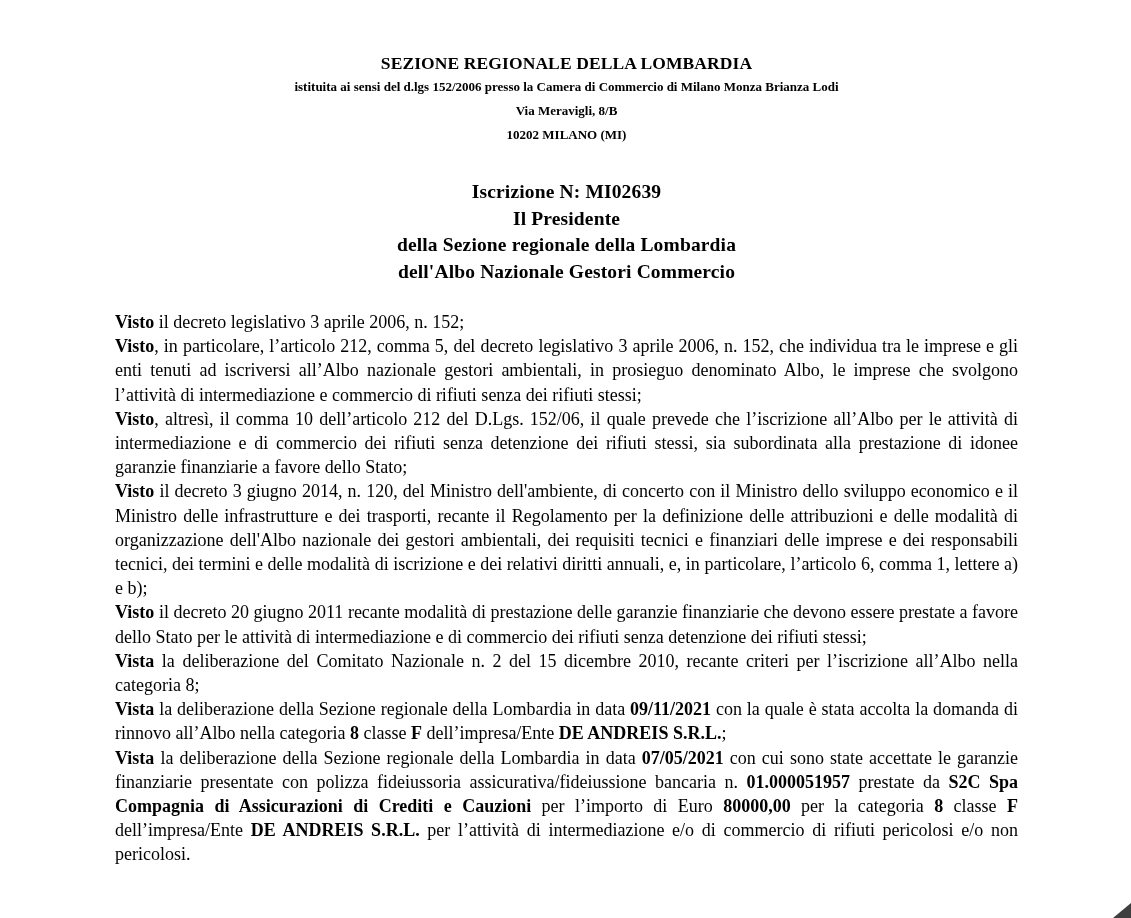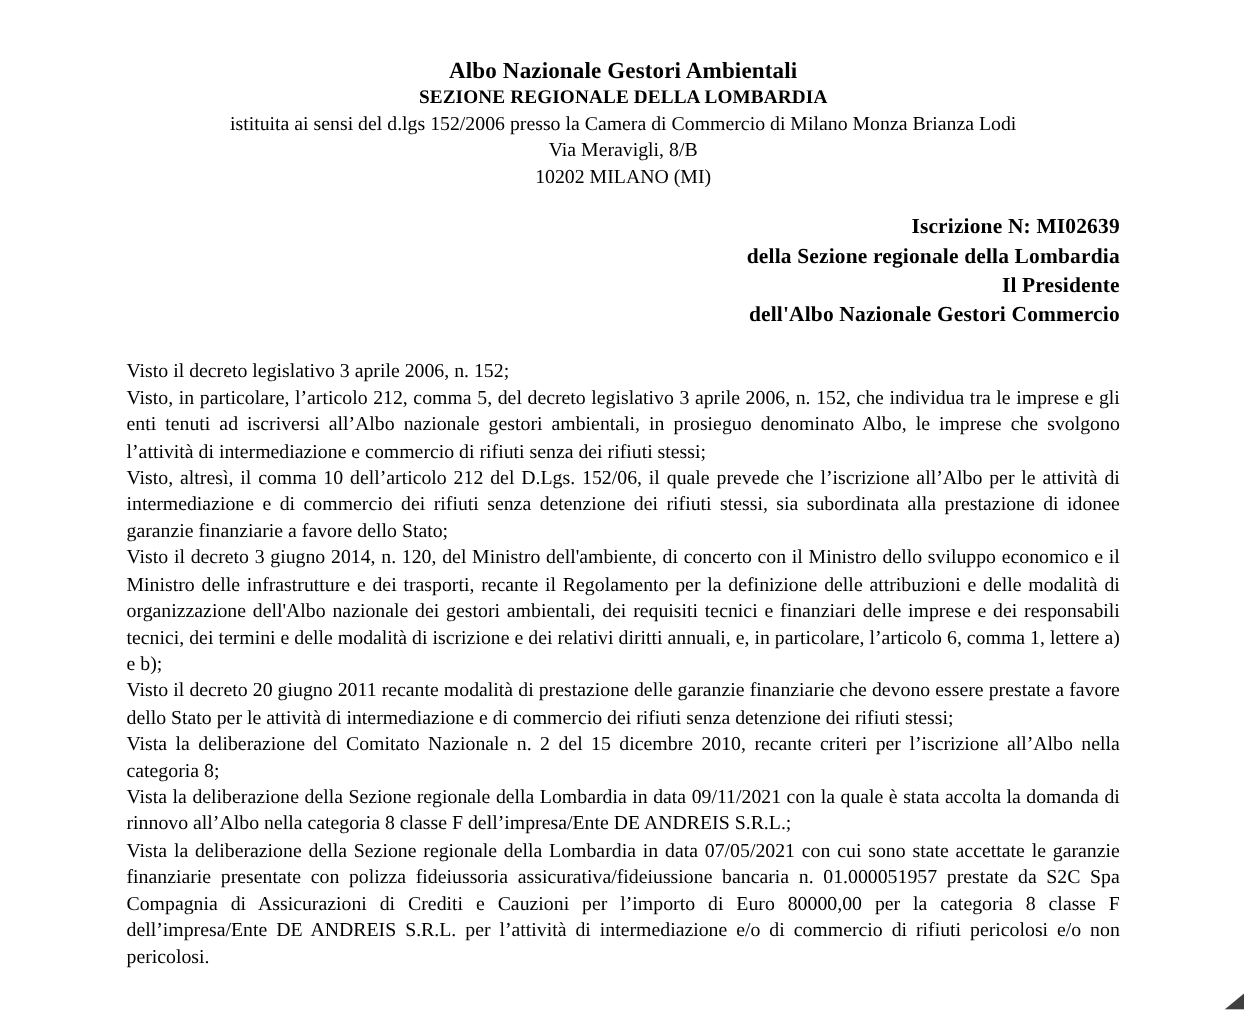--- a/index.html
+++ b/index.html
@@ -37,81 +37,80 @@
     line-height: 25px;
     letter-spacing: 0.1px;
   }
   .org-section {
     font-size: 17.5px;
     font-weight: bold;
     line-height: 23px;
     letter-spacing: 0.1px;
   }
   .org-line {
-    font-size: 18px;
+    font-size: 13px;
     line-height: 24px;
-    font-weight: normal;
+    font-weight: bold;
   }
 
   
   .title-block {
-    text-align: right;
-    margin-top: 22px;
+    text-align: center;
+    margin-top: 32px;
   }
   .title-block .tline {
     font-size: 19.5px;
     font-weight: bold;
     line-height: 26.5px;
     letter-spacing: 0.15px;
   }
 
   
   .body-block {
     margin-top: 25px;
   }
   .para {
     font-size: 18px;
     line-height: 24.2px;
     text-align: justify;
     text-justify: inter-word;
     margin: 0;
     hyphens: none;
   }
-  .para b { font-weight: normal; }
+  .para b { font-weight: bold; }
 
   
   .resize-grip {
     position: absolute;
     right: 0px;
     bottom: 0px;
     width: 22px;
     height: 15px;
     pointer-events: auto;
   }
   .resize-grip svg { display: block; }
 </style>
 </head>
 <body>
 
 <div class="page">
 
   <div class="doc">
 
     <div class="header-block">
-      <div class="org-title">Albo Nazionale Gestori Ambientali</div>
       <div class="org-section">SEZIONE REGIONALE DELLA LOMBARDIA</div>
       <div class="org-line">istituita ai sensi del d.lgs 152/2006 presso la Camera di Commercio di Milano Monza Brianza Lodi</div>
       <div class="org-line">Via Meravigli, 8/B</div>
       <div class="org-line">10202 MILANO (MI)</div>
     </div>
 
     <div class="title-block">
       <div class="tline">Iscrizione N: MI02639</div>
+      <div class="tline">Il Presidente</div>
       <div class="tline">della Sezione regionale della Lombardia</div>
-      <div class="tline">Il Presidente</div>
       <div class="tline">dell'Albo Nazionale Gestori Commercio</div>
     </div>
 
     <div class="body-block">
       <p class="para"><b>Visto</b> il decreto legislativo 3 aprile 2006, n. 152;</p>
       <p class="para"><b>Visto</b>, in particolare, l’articolo 212, comma 5, del decreto legislativo 3 aprile 2006, n. 152, che individua tra le imprese e gli enti tenuti ad iscriversi all’Albo nazionale gestori ambientali, in prosieguo denominato Albo, le imprese che svolgono l’attività di intermediazione e commercio di rifiuti senza dei rifiuti stessi;</p>
       <p class="para"><b>Visto</b>, altresì, il comma 10 dell’articolo 212 del D.Lgs. 152/06, il quale prevede che l’iscrizione all’Albo per le attività di intermediazione e di commercio dei rifiuti senza detenzione dei rifiuti stessi, sia subordinata alla prestazione di idonee garanzie finanziarie a favore dello Stato;</p>
       <p class="para"><b>Visto</b> il decreto 3 giugno 2014, n. 120, del Ministro dell'ambiente, di concerto con il Ministro dello sviluppo economico e il Ministro delle infrastrutture e dei trasporti,  recante il Regolamento per la definizione delle attribuzioni e delle modalità di organizzazione dell'Albo nazionale dei gestori ambientali, dei requisiti tecnici e finanziari delle imprese e dei responsabili tecnici, dei termini e delle modalità di iscrizione e dei relativi diritti annuali, e, in particolare, l’articolo 6, comma 1, lettere a) e b);</p>
       <p class="para"><b>Visto</b> il decreto 20 giugno 2011 recante modalità di prestazione delle garanzie finanziarie che devono essere prestate a favore dello Stato per le attività di intermediazione e di commercio dei rifiuti senza detenzione dei rifiuti stessi;</p>
       <p class="para"><b>Vista</b> la deliberazione del Comitato Nazionale n. 2 del 15 dicembre 2010, recante criteri per l’iscrizione all’Albo nella categoria 8;</p>

